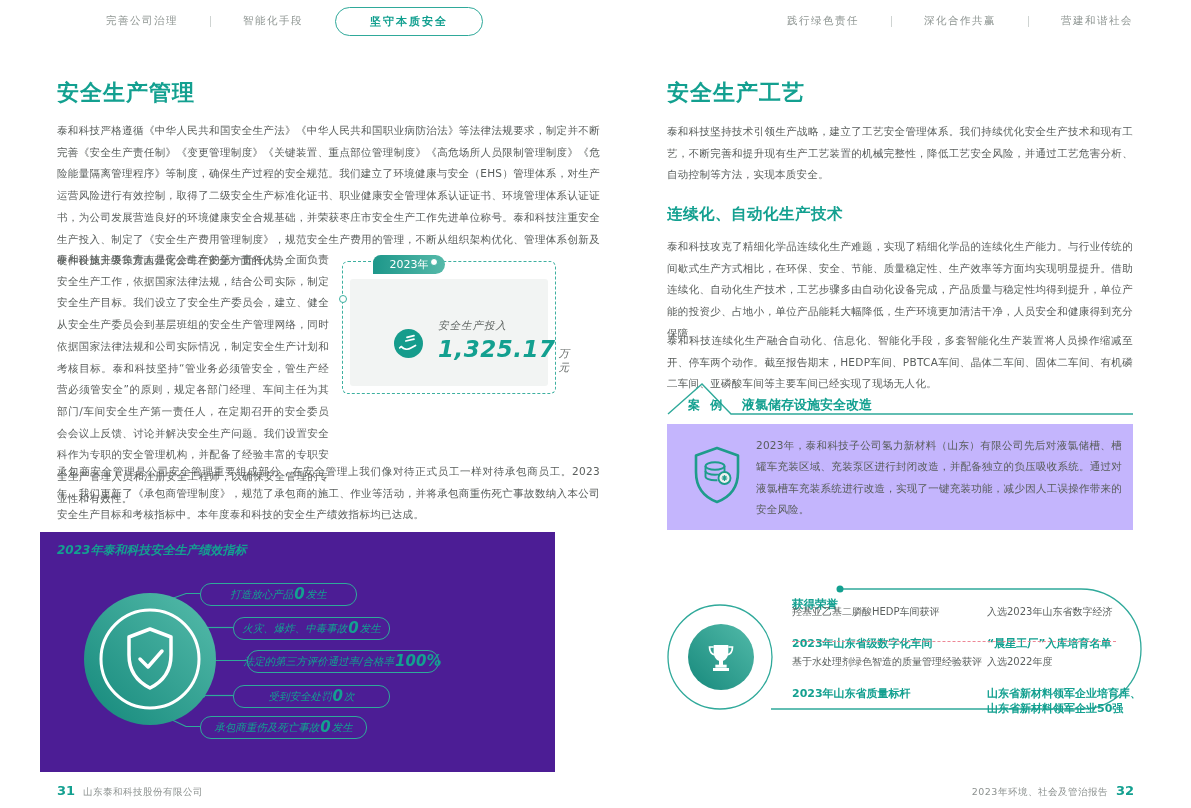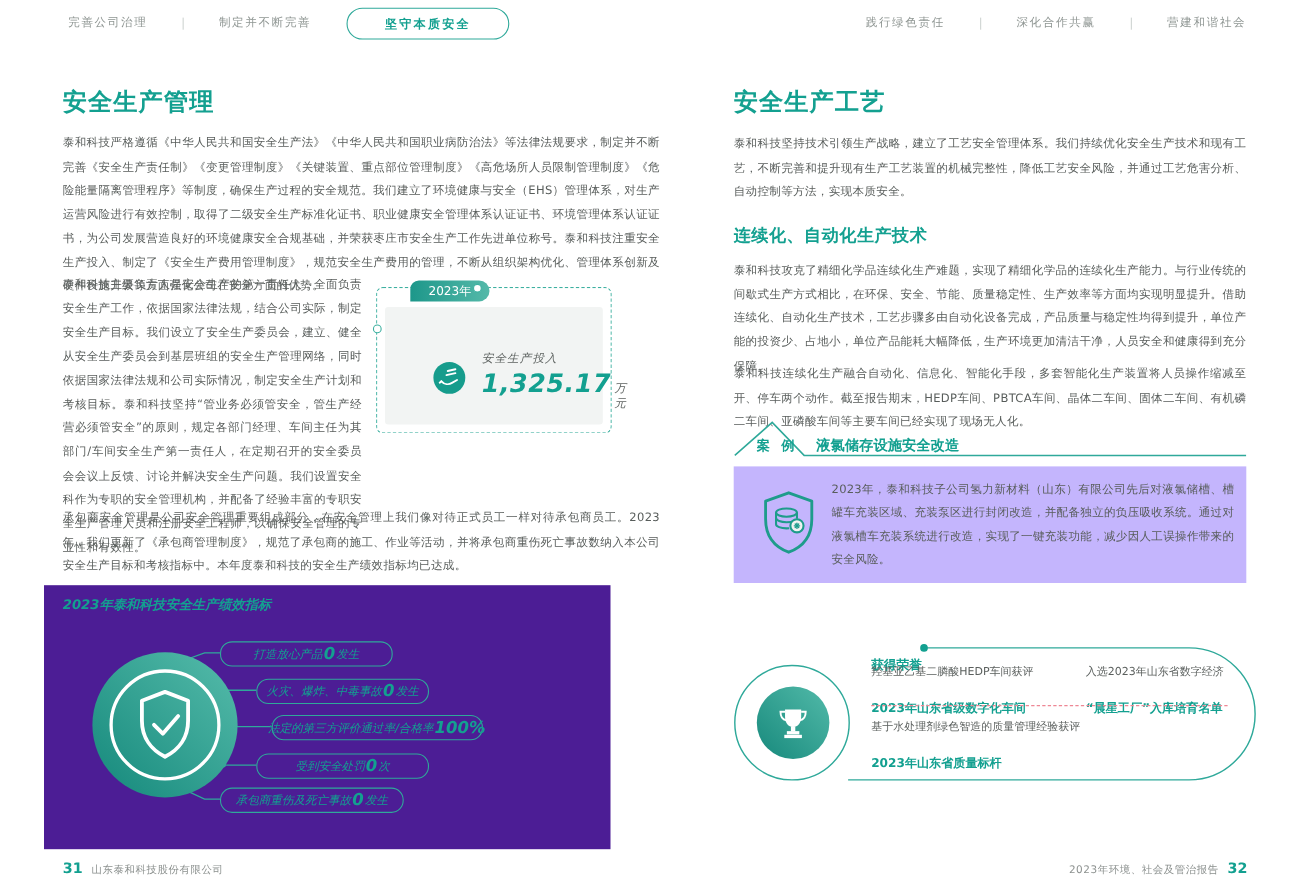--- a/index.html
+++ b/index.html
@@ -1,21 +1,21 @@
 <!DOCTYPE html>
 <html><head>
 <meta charset="utf-8">
 <style>
   html,body{margin:0;padding:0;background:#ffffff;}
   .sheet{position:relative;width:1191px;height:808px;background:#fff;overflow:hidden;
          font-family:"DejaVu Sans","Liberation Sans",sans-serif;}
 
   
   .topnav{position:absolute;top:6px;left:0;right:0;height:30px;display:flex;
-          justify-content:space-between;align-items:center;padding:0 58px 0 62px;}
+          justify-content:space-between;align-items:center;padding:0 58px 0 106px;}
   .nav-group{display:flex;align-items:center;gap:32px;}
   .nav-item{font-size:10.5px;color:#8f9693;letter-spacing:1.5px;white-space:nowrap;cursor:default;}
   .nav-sep{width:1px;height:11px;background:#cfd4d2;}
   .nav-pill{border:1px solid #2fa99a;color:#13a090;font-weight:bold;font-size:11px;
             letter-spacing:2px;border-radius:15px;padding:6px 34px;white-space:nowrap;}
 
   
   .h1{position:absolute;font-size:22px;font-weight:bold;color:#13a090;letter-spacing:1px;}
   .h2{position:absolute;font-size:15.5px;font-weight:bold;color:#13a090;letter-spacing:0.5px;}
   .para{position:absolute;font-size:10.5px;line-height:21.7px;color:#585d5b;
@@ -81,21 +81,21 @@
 </style>
 </head>
 <body>
 
 <div class="sheet">
 
   <div class="topnav">
     <div class="nav-group">
       <span class="nav-item">完善公司治理</span>
       <span class="nav-sep"></span>
-      <span class="nav-item">制定并不断完善</span>
+      <span class="nav-item">智能化手段</span>
       <span class="nav-pill">坚守本质安全</span>
     </div>
     <div class="nav-group">
       <span class="nav-item">践行绿色责任</span>
       <span class="nav-sep"></span>
       <span class="nav-item">深化合作共赢</span>
       <span class="nav-sep"></span>
       <span class="nav-item">营建和谐社会</span>
     </div>
   </div>
@@ -254,20 +254,24 @@
       <div class="honor-l1">入选2023年山东省数字经济</div>
       <div class="honor-l2">“晨星工厂”入库培育名单</div>
     </div>
 
     <div class="honor-div"></div>
 
     <div class="honor-item" style="left:142px;top:80px;width:200px;">
       <div class="honor-l1">基于水处理剂绿色智造的质量管理经验获评</div>
       <div class="honor-l2">2023年山东省质量标杆</div>
     </div>
+    <div class="honor-item" style="left:337px;top:80px;width:158px;">
+      <div class="honor-l1">入选2022年度</div>
+      <div class="honor-l2">山东省新材料领军企业培育库、山东省新材料领军企业50强</div>
+    </div>
   </div>
 
   <div class="footer-left">
     <span class="pageno">31</span>
     <span class="footer-txt">山东泰和科技股份有限公司</span>
   </div>
   <div class="footer-right">
     <span class="footer-txt">2023年环境、社会及管治报告</span>
     <span class="pageno">32</span>
   </div>

